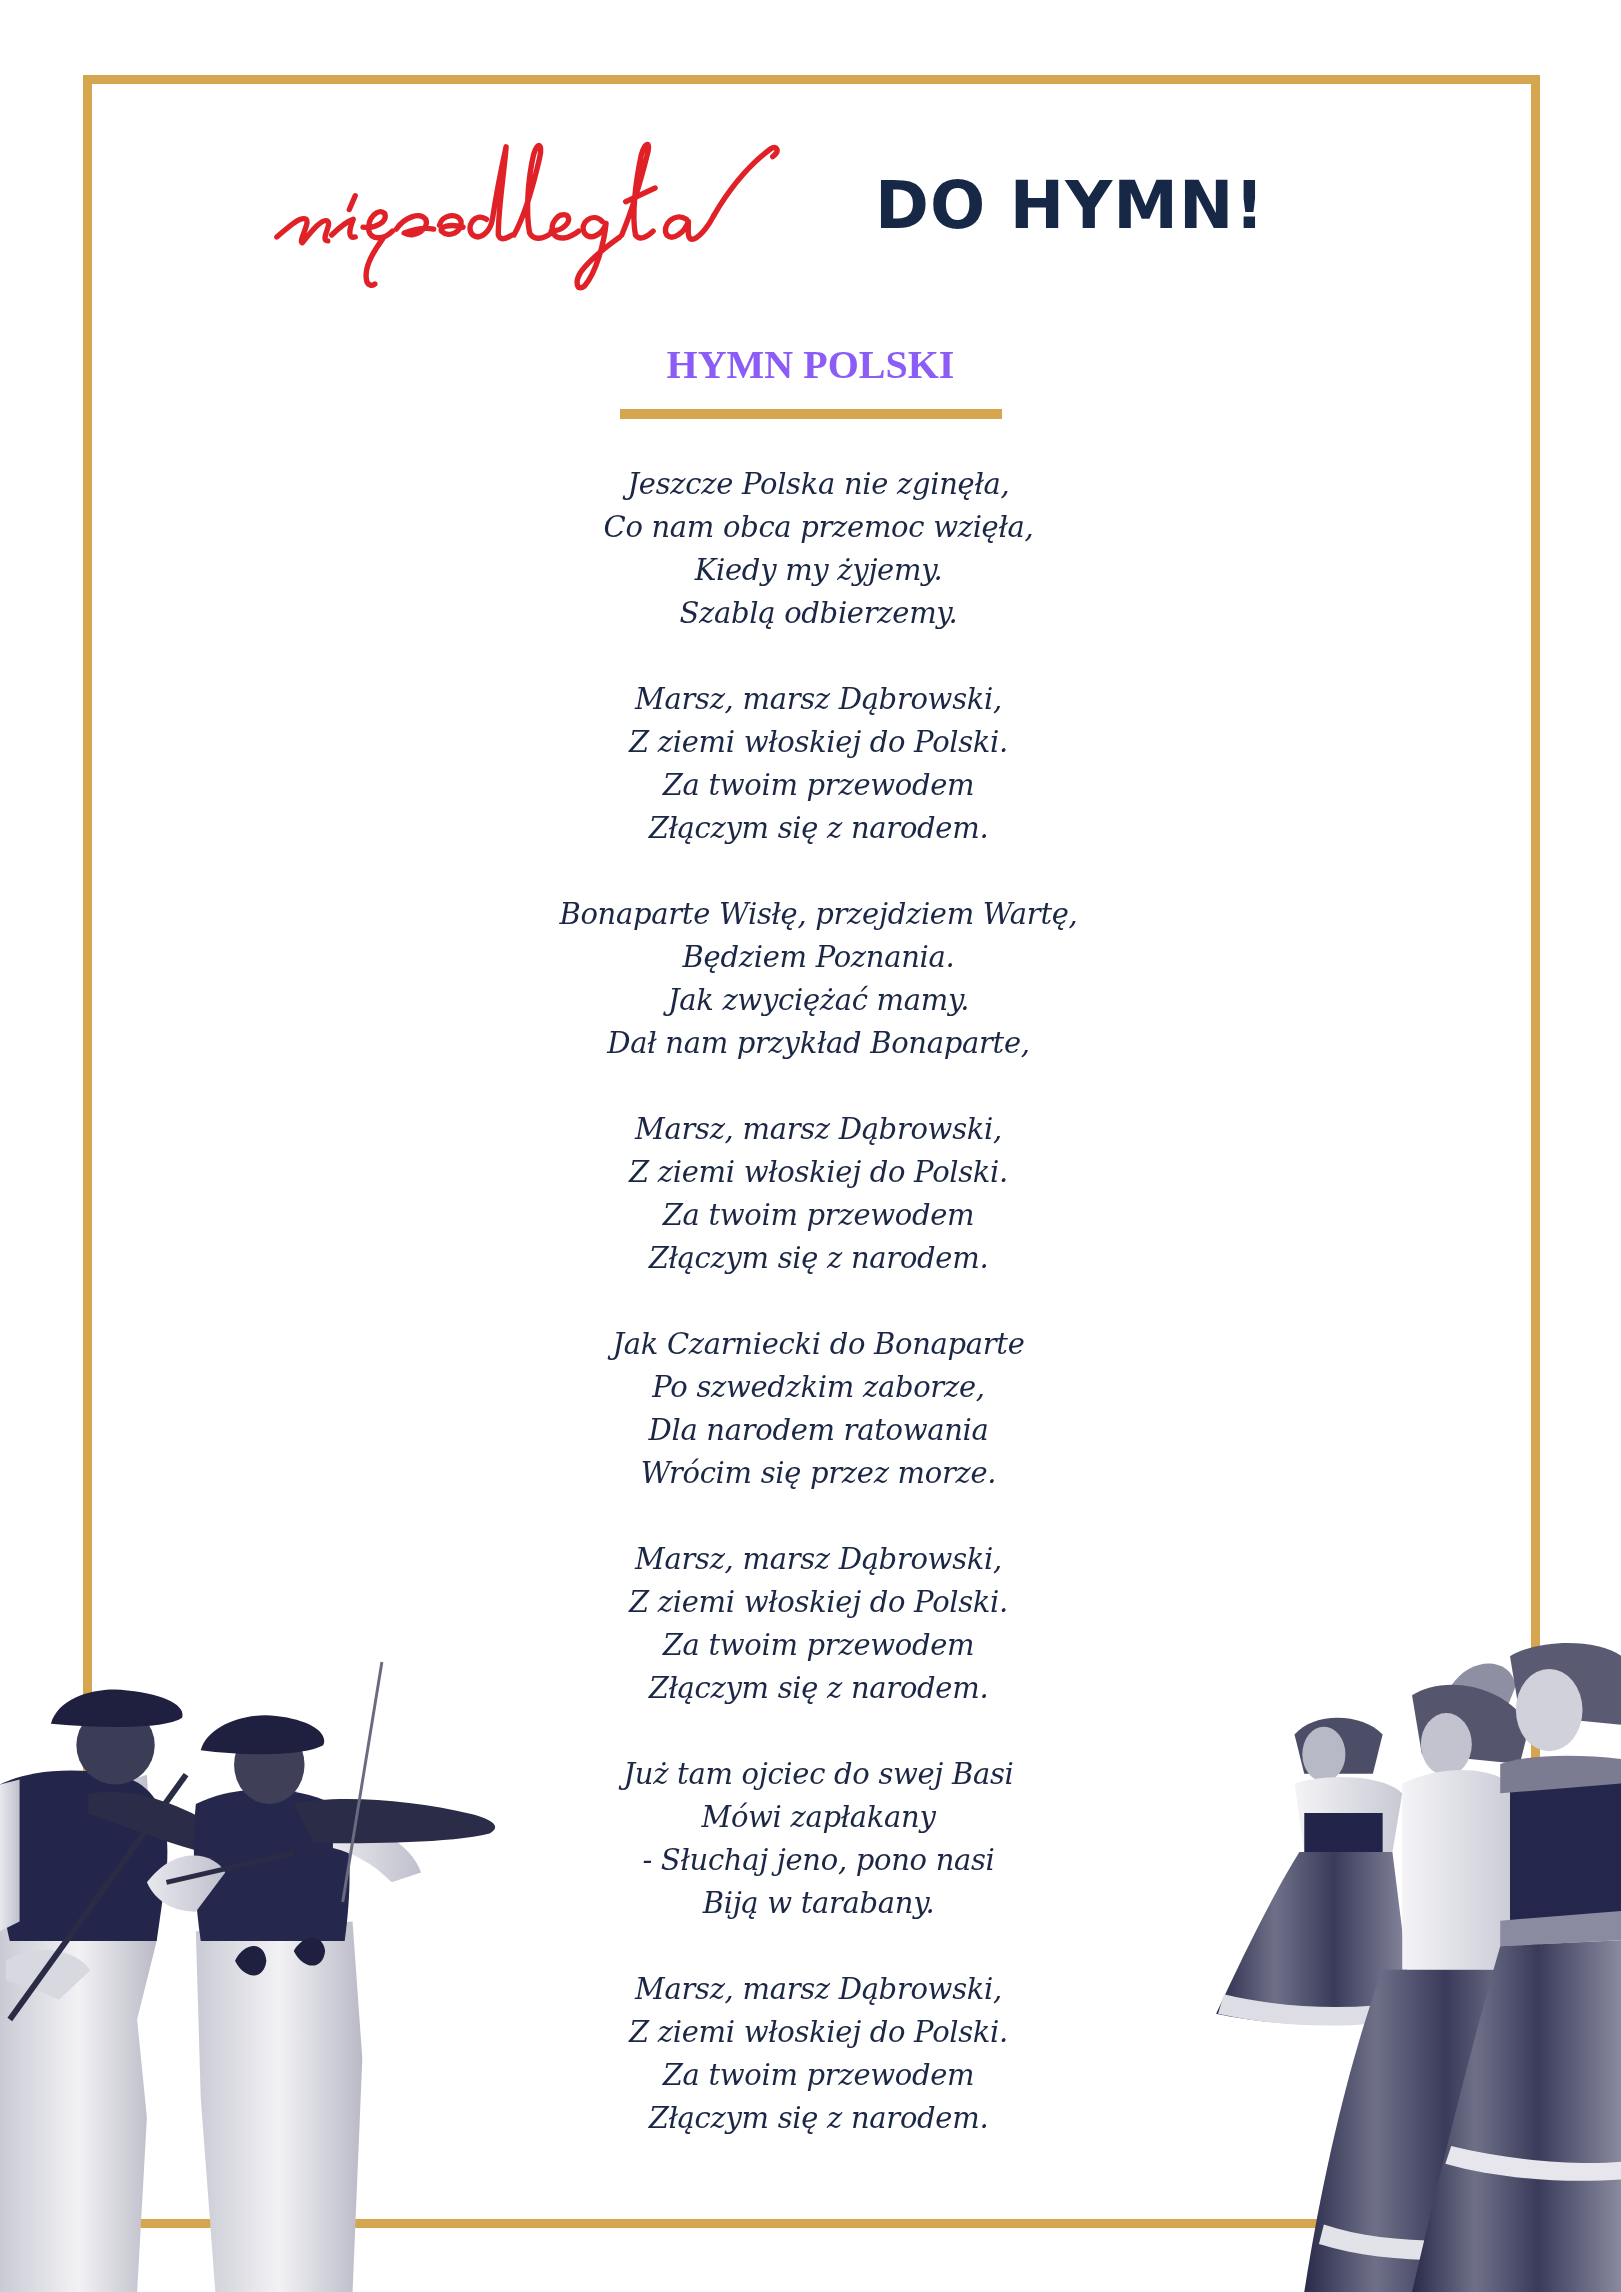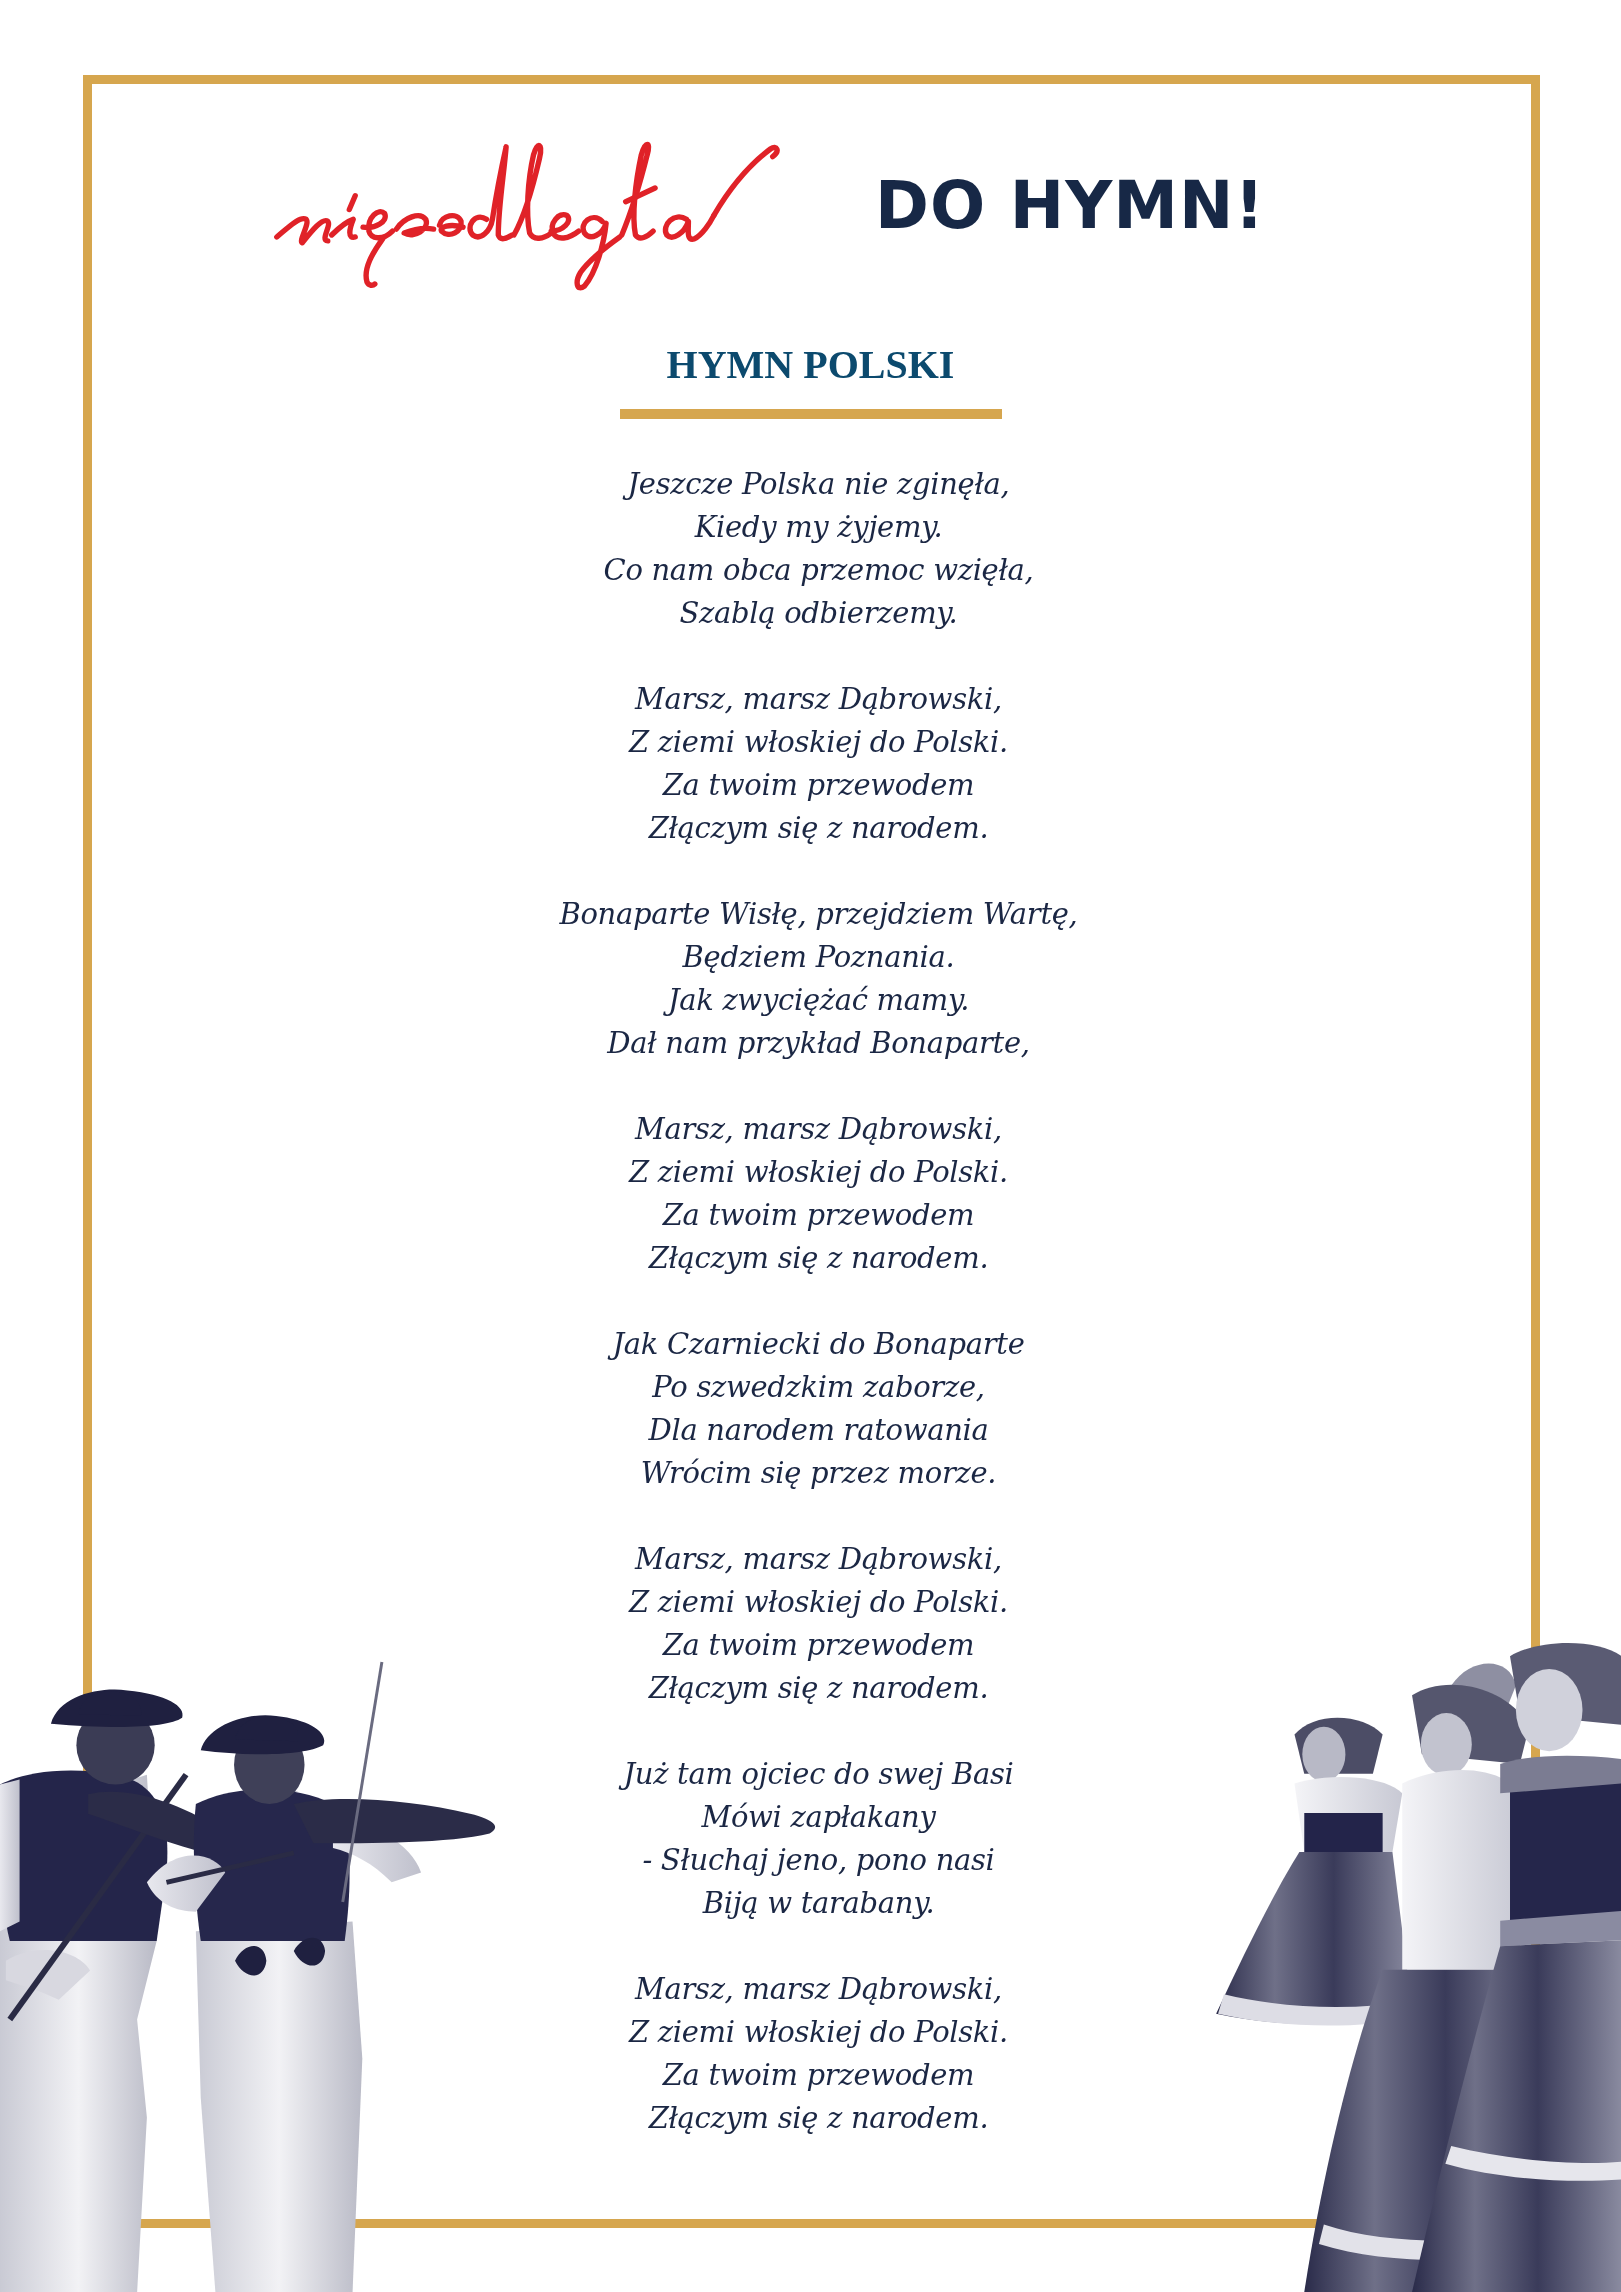--- a/index.html
+++ b/index.html
@@ -22,21 +22,21 @@
   .headline {
     position: absolute; left: 875px; top: 173px;
     font-family: "DejaVu Sans", sans-serif; font-weight: bold;
     font-size: 65px; letter-spacing: 1px; line-height: 1;
     color: #172846; white-space: nowrap; z-index: 2;
   }
   .section-title {
     position: absolute; left: 0; width: 1621px; top: 345px;
     text-align: center;
     font-family: "Liberation Serif", serif; font-weight: bold;
-    font-size: 40px; line-height: 1; color: #0c4a6e; z-index: 2;
+    font-size: 40px; line-height: 1; color: #8b5cf6; z-index: 2;
   }
   .title-rule {
     position: absolute; left: 620px; top: 409px; width: 382px; height: 9.8px;
     background: #D6A64E; z-index: 2;
   }
   .lyrics {
     position: absolute; left: 0; width: 1621px; top: 463px;
     text-align: center; z-index: 2;
   }
   .stanza { margin: 0 8px 43px 0; padding-left: 24px; }
@@ -88,22 +88,22 @@
 </svg>
 
 <div class="headline">DO HYMN!</div>
 
 <div class="section-title">HYMN POLSKI</div>
 <div class="title-rule"></div>
 
 <div class="lyrics">
   <div class="stanza">
     <span class="line">Jeszcze Polska nie zginęła,</span>
+    <span class="line">Co nam obca przemoc wzięła,</span>
     <span class="line">Kiedy my żyjemy.</span>
-    <span class="line">Co nam obca przemoc wzięła,</span>
     <span class="line">Szablą odbierzemy.</span>
   </div>
   <div class="stanza">
     <span class="line">Marsz, marsz Dąbrowski,</span>
     <span class="line">Z ziemi włoskiej do Polski.</span>
     <span class="line">Za twoim przewodem</span>
     <span class="line">Złączym się z narodem.</span>
   </div>
   <div class="stanza">
     <span class="line">Bonaparte Wisłę, przejdziem Wartę,</span>

